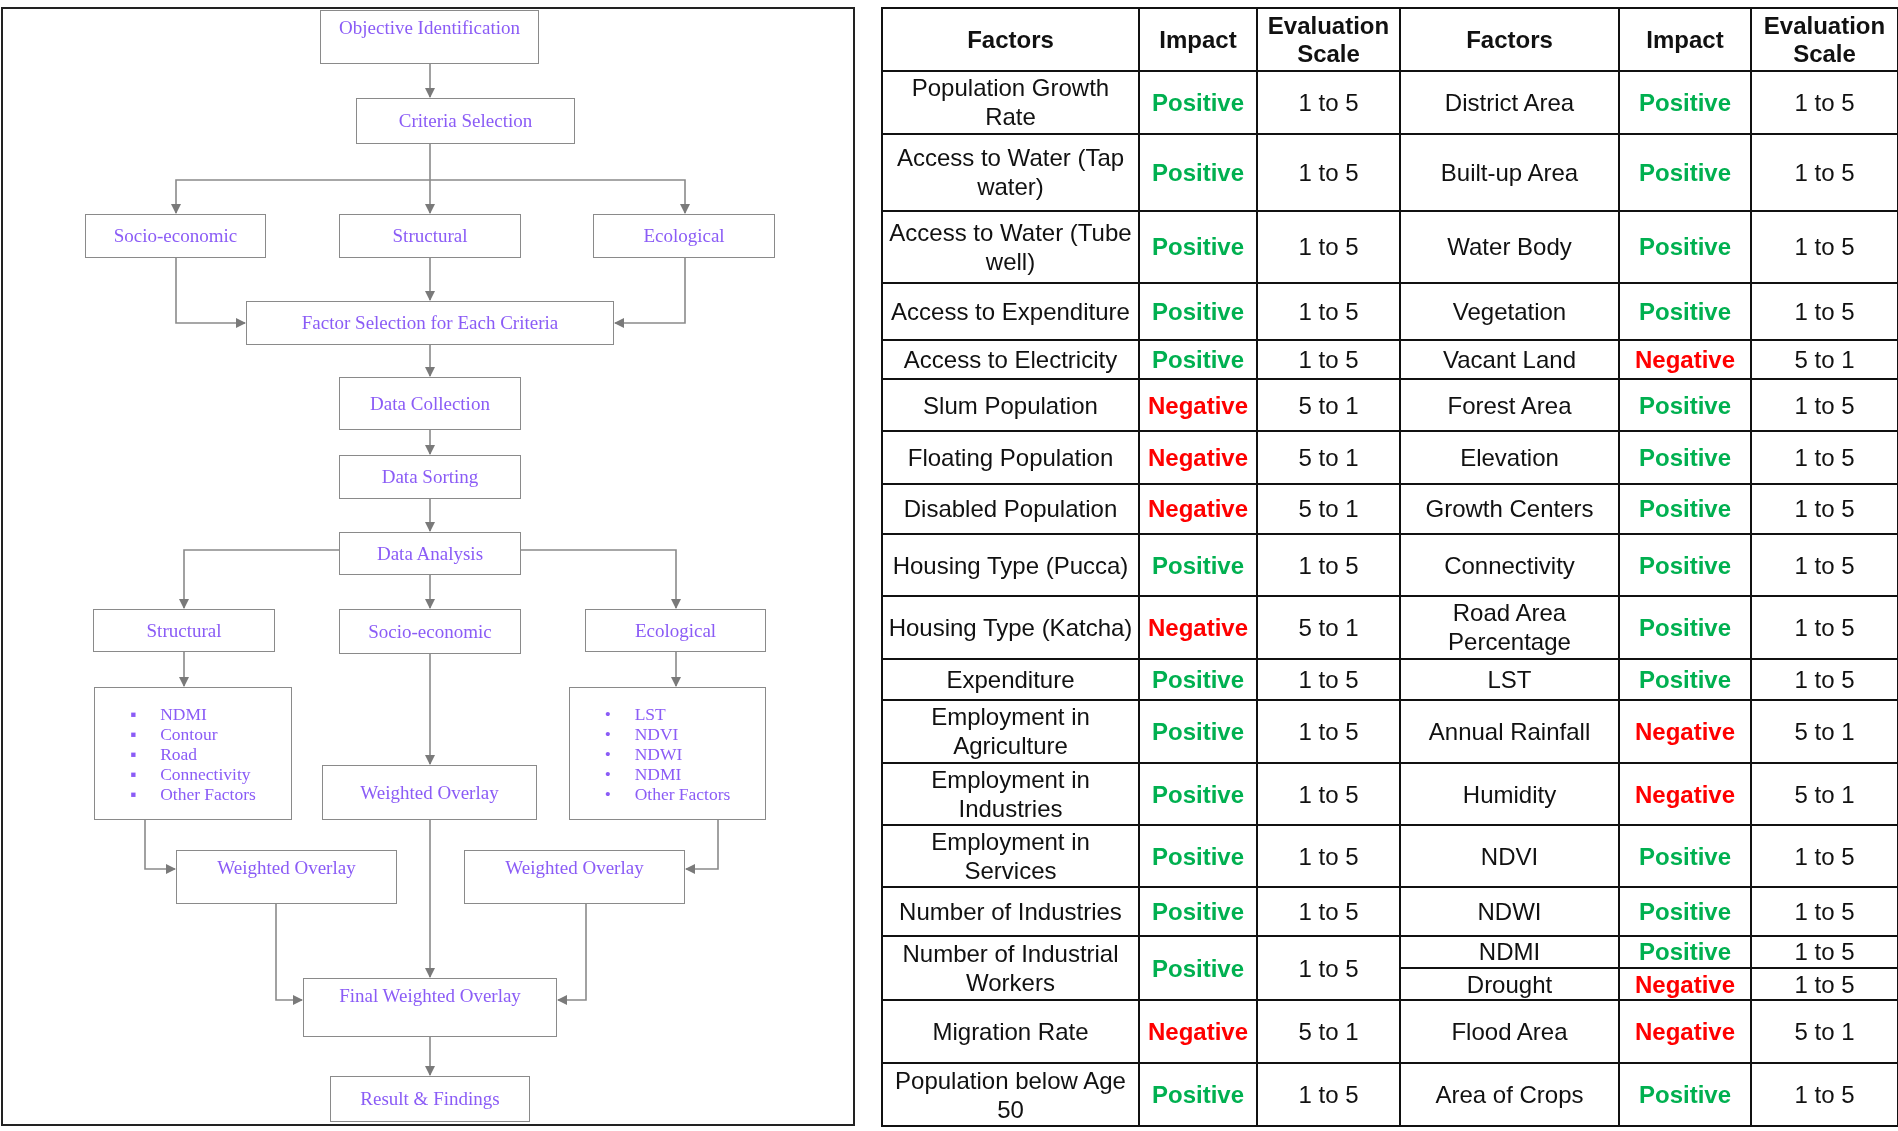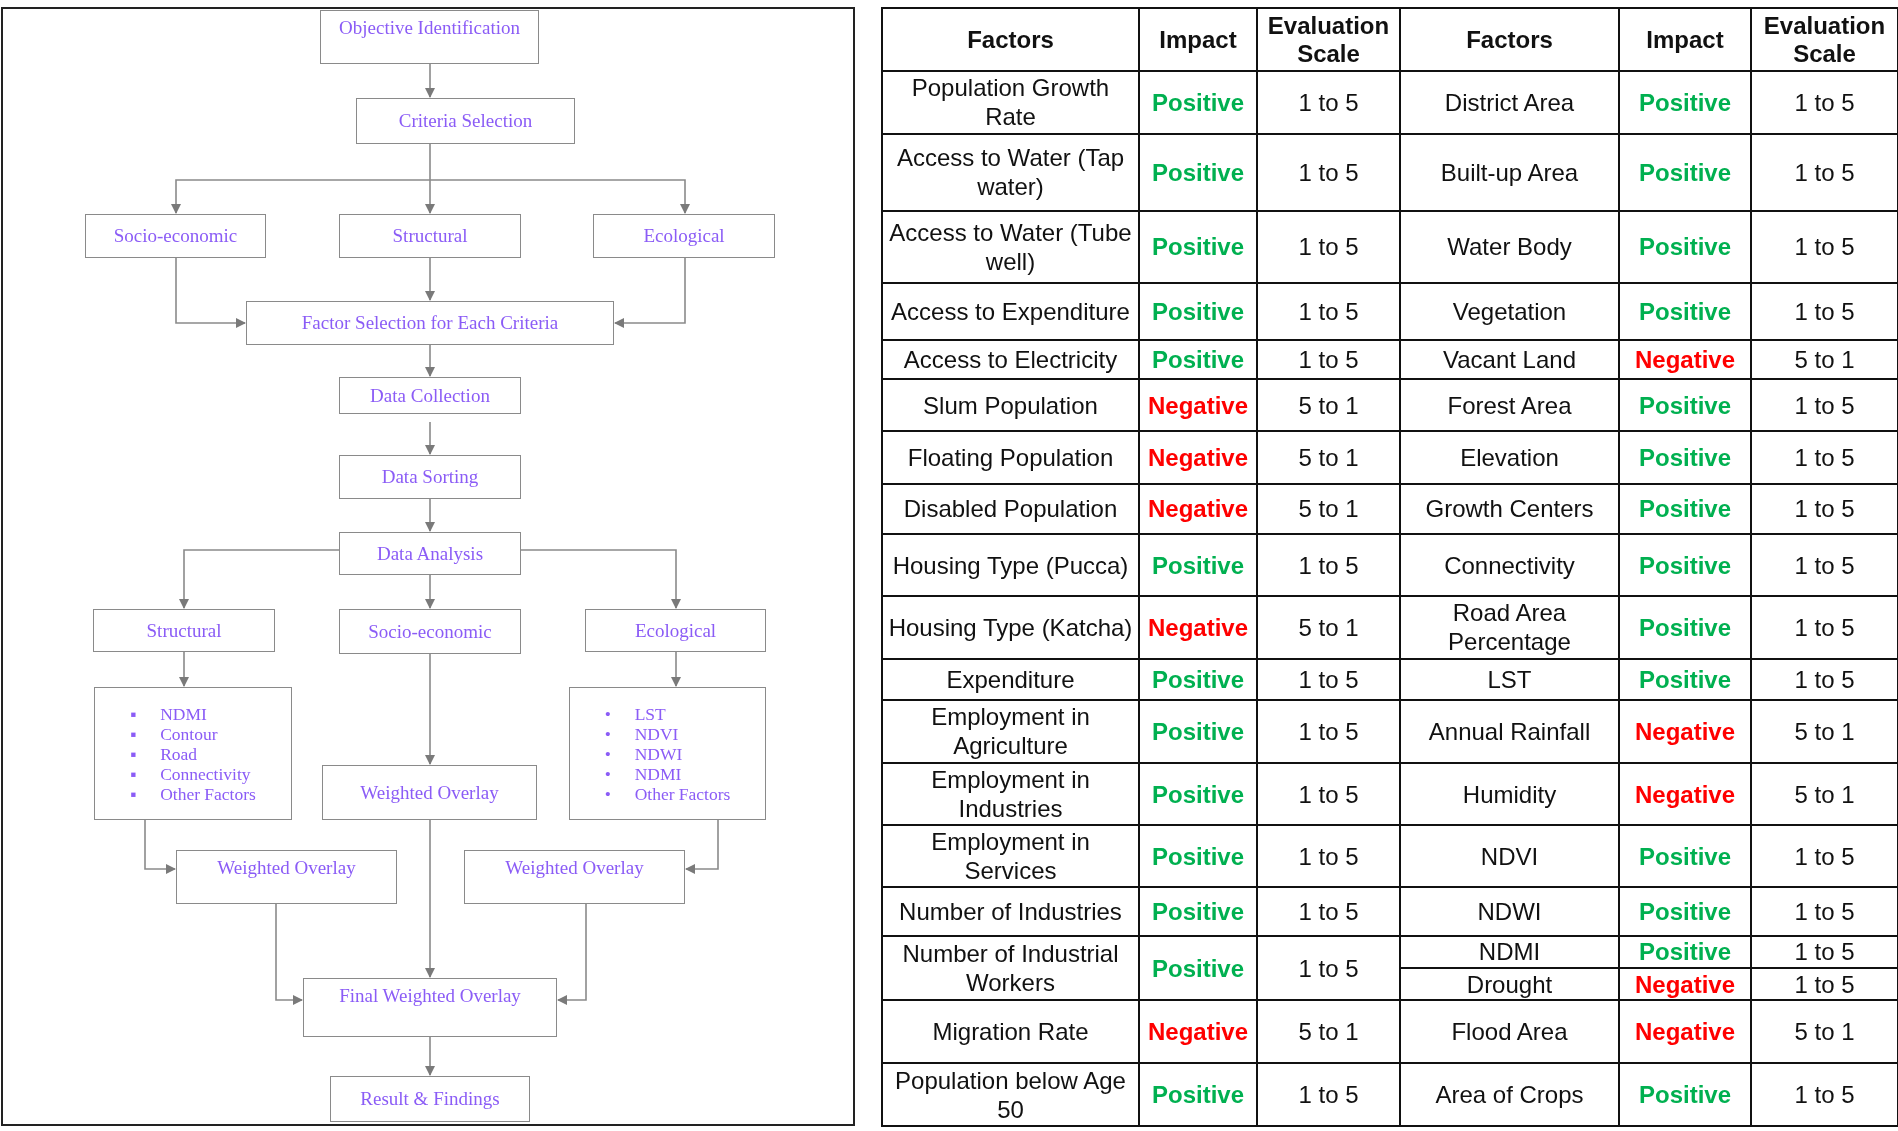--- a/index.html
+++ b/index.html
@@ -68,21 +68,21 @@
 <div class="box midlab" style="left:339px;top:214px;width:182px;height:44px;">
     <span>Structural</span>
   </div>
 <div class="box midlab" style="left:593px;top:214px;width:182px;height:44px;">
     <span>Ecological</span>
   </div>
 
 <div class="box midlab" style="left:246px;top:301px;width:368px;height:44px;">
     <span>Factor Selection for Each Criteria</span>
   </div>
-<div class="box midlab" style="left:339px;top:377px;width:182px;height:37px;">
+<div class="box midlab" style="left:339px;top:377px;width:182px;height:53px;">
     <span>Data Collection</span>
   </div>
 <div class="box midlab" style="left:339px;top:455px;width:182px;height:44px;">
     <span>Data Sorting</span>
   </div>
 <div class="box midlab" style="left:339px;top:532px;width:182px;height:43px;">
     <span>Data Analysis</span>
   </div>
 
 <div class="box midlab" style="left:93px;top:609px;width:182px;height:43px;">

